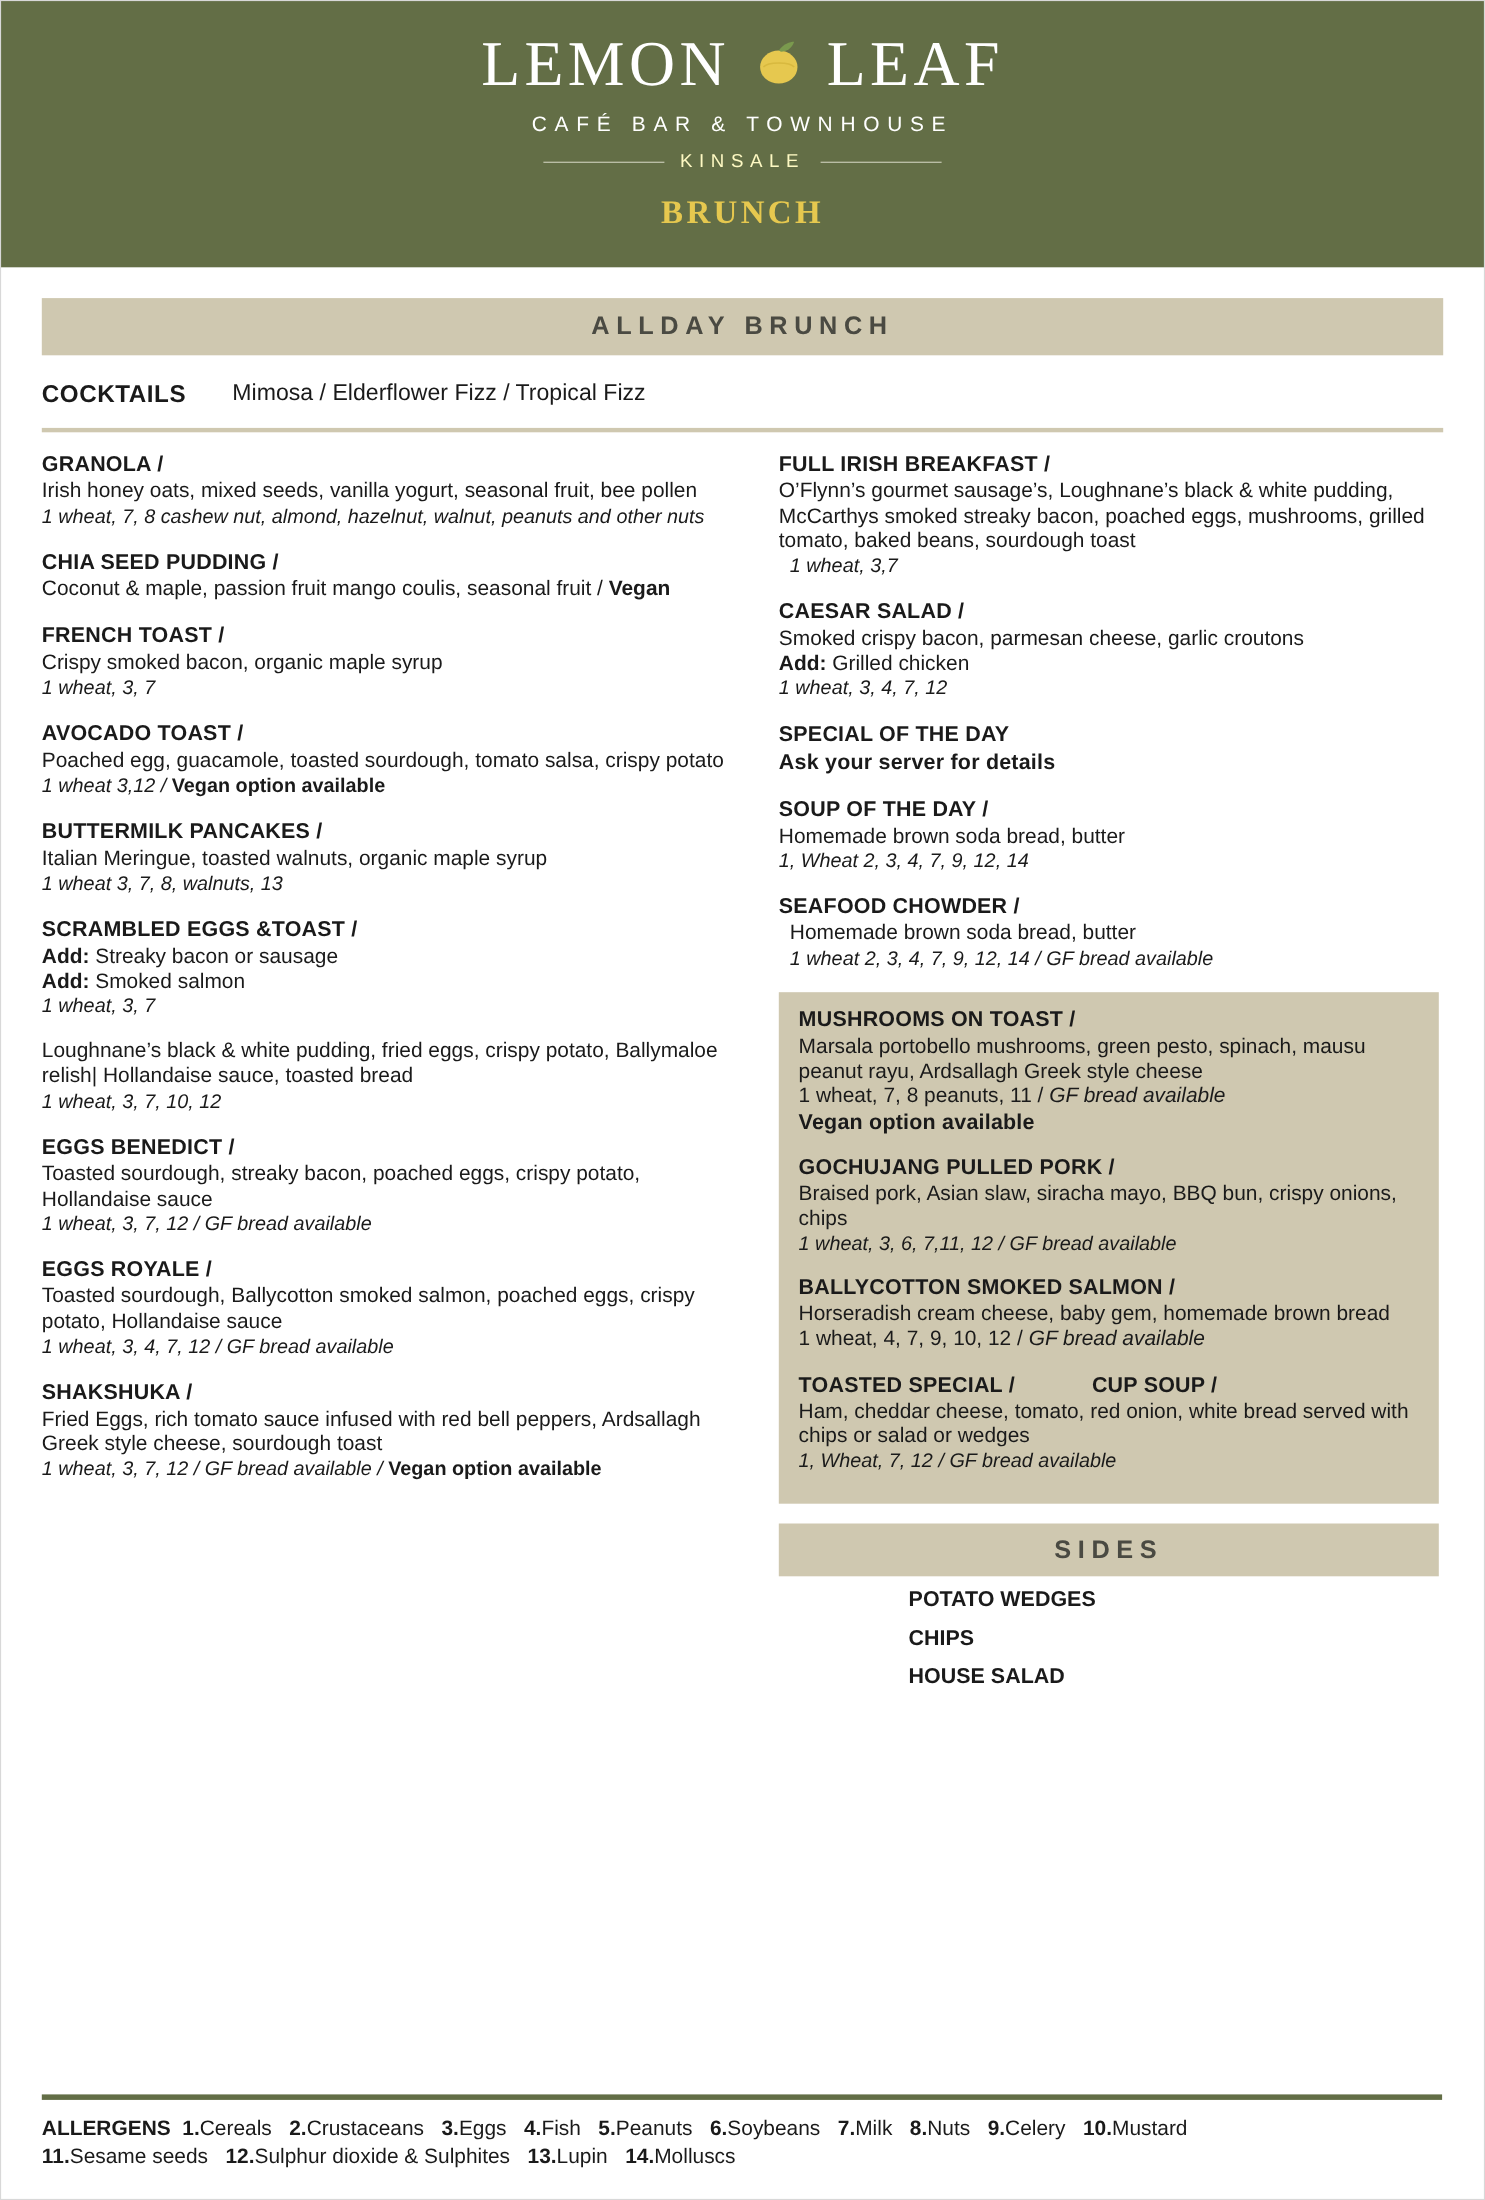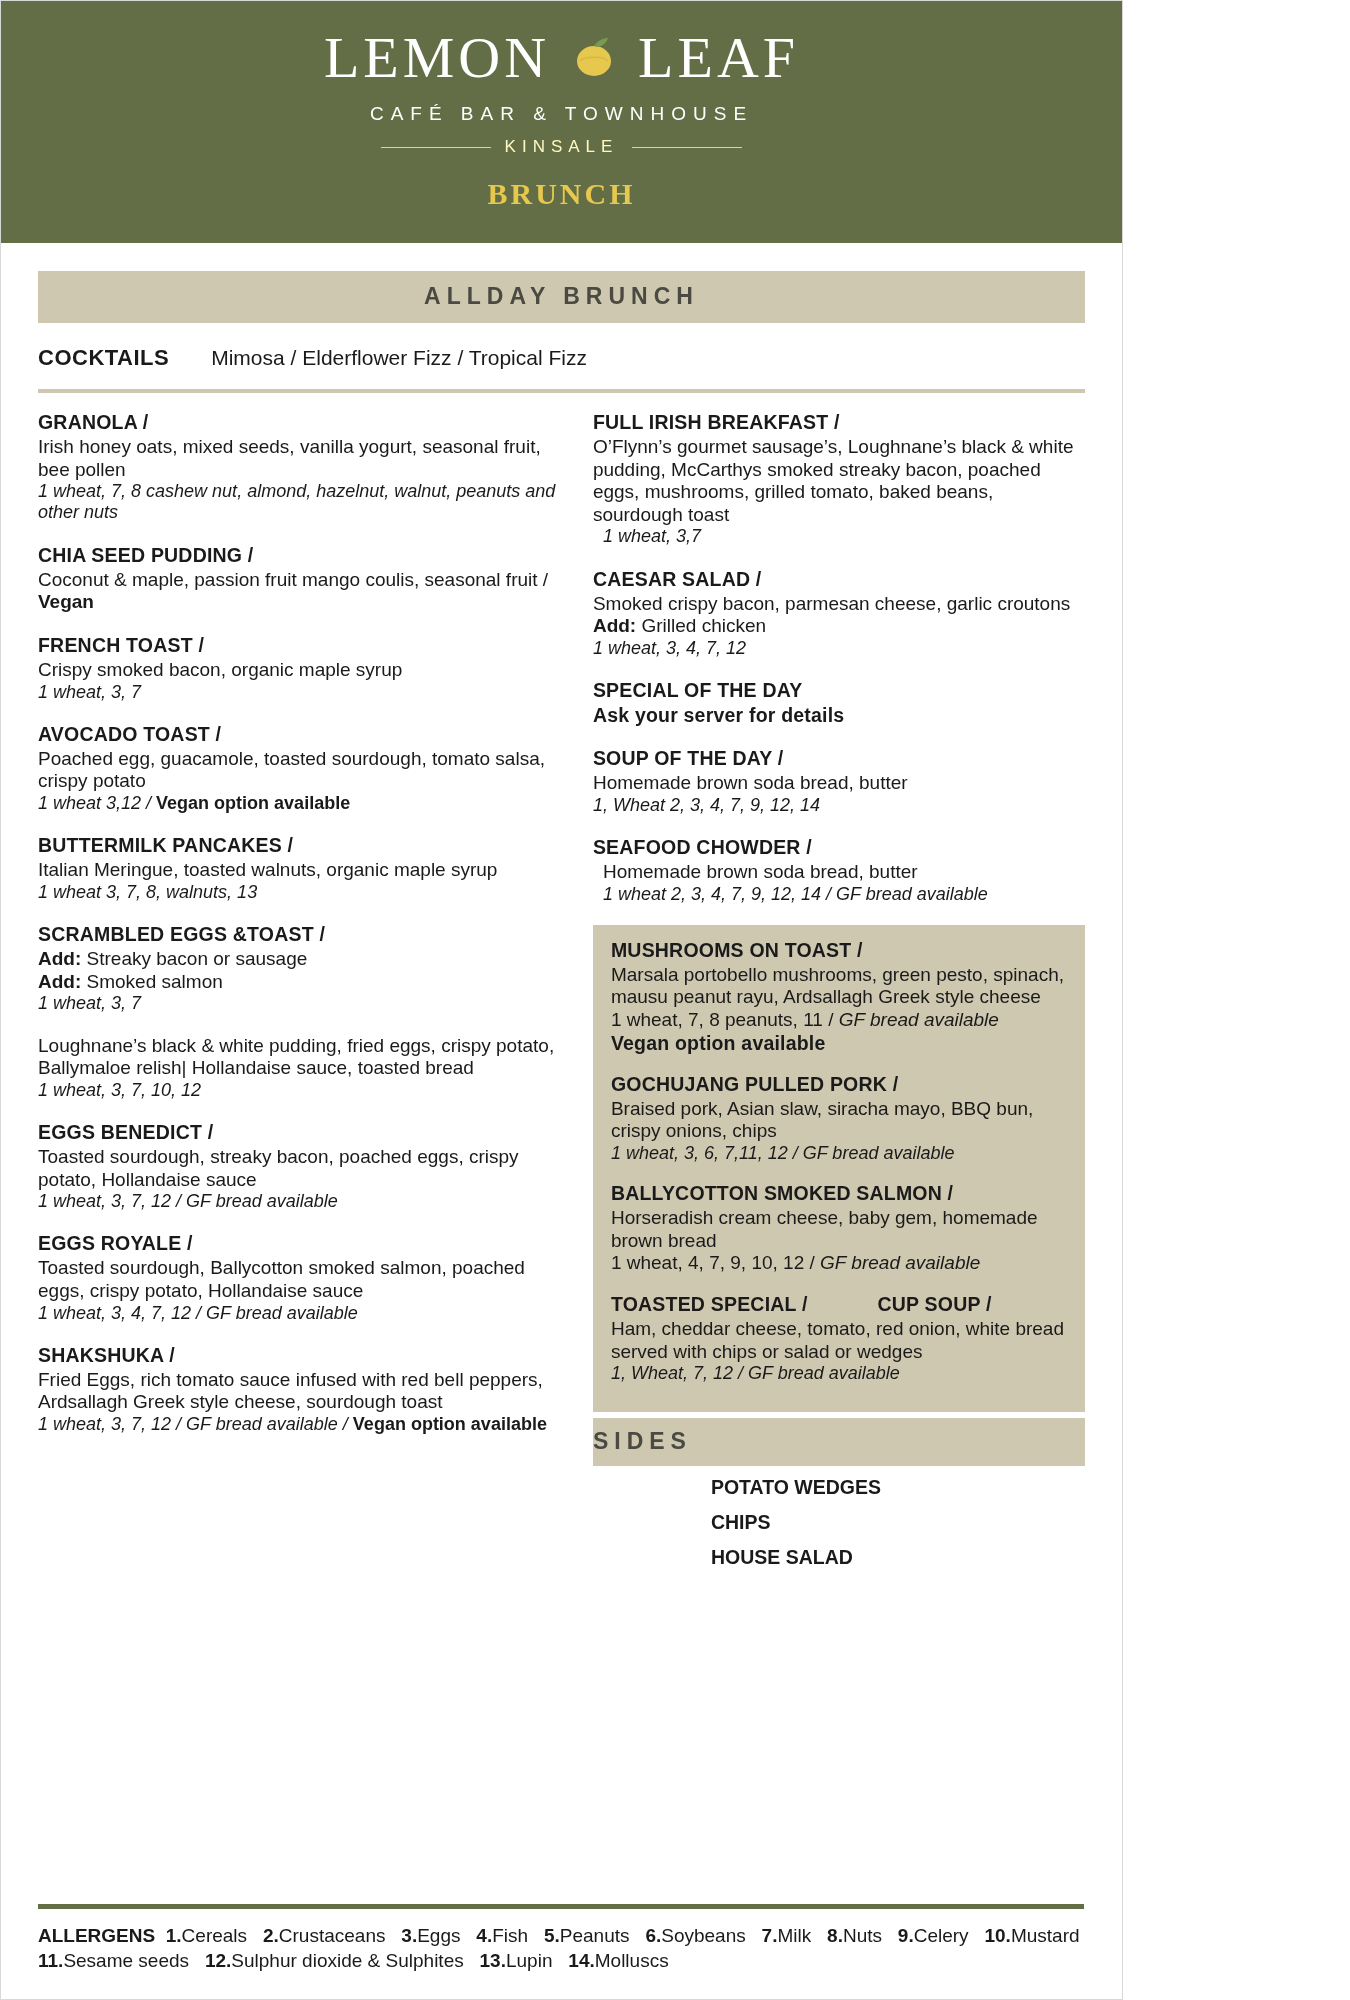--- a/index.html
+++ b/index.html
@@ -3,21 +3,21 @@
 <meta charset="utf-8">
 <style>
   html,body{margin:0;padding:0;}
   body{
     width:1350px;height:2000px;
     background:#ffffff;
     font-family:"Liberation Sans", sans-serif;
     color:#1a1a1a;
     overflow:hidden;
   }
-  .page{position:relative;width:1123px;height:2000px;box-sizing:border-box;}
+  .page{position:relative;width:1350px;height:2000px;box-sizing:border-box;}
 
   
   .header{
     background:#636e46;
     height:243px;
     box-sizing:border-box;
     padding-top:24px;
     text-align:center;
     position:relative;
   }
@@ -122,25 +122,26 @@
     background:#cfc8b0;
     padding:14px 18px 10px 18px;
     box-sizing:border-box;
     margin-top:4px;
   }
   .shaded .item{margin-bottom:18px;}
 
   .sides-band{
     background:#cfc8b0;
     color:#4a4a42;
+    text-align:center;
     font-weight:bold;
     font-size:23px;
     letter-spacing:6px;
     padding:10px 0 11px 0;
-    margin-top:6px;
+    margin-top:18px;
   }
   .sides-list{
     padding:10px 0 0 118px;
   }
   .sides-list div{
     font-weight:bold;font-size:19.5px;margin-bottom:12px;
   }
 
   
   .footer{

